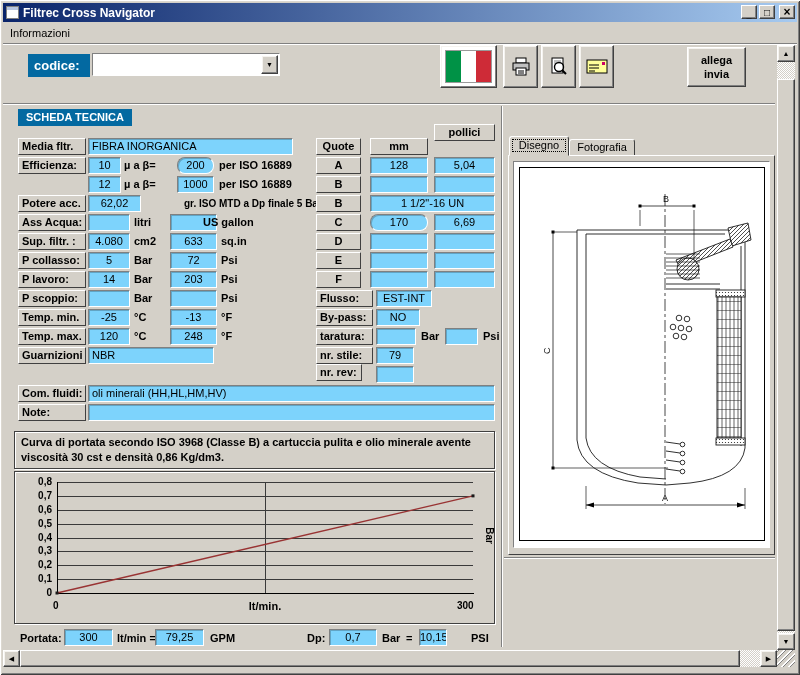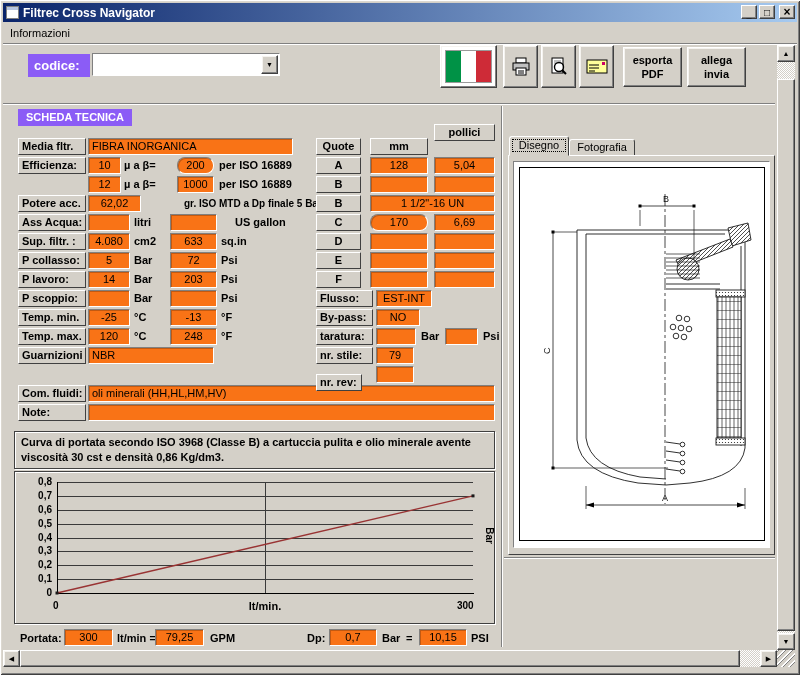--- a/index.html
+++ b/index.html
@@ -14,38 +14,38 @@
   .winbtns{position:absolute;right:2px;top:2px;display:flex;gap:2px;}
   .winbtn{width:16px;height:14px;background:#d4d0c8;border:1px solid;border-color:#ffffff #404040 #404040 #ffffff;
     box-shadow:inset -1px -1px 0 #808080;display:flex;align-items:center;justify-content:center;
     font-size:10px;font-weight:bold;color:#000;box-sizing:border-box;}
   .winbtn.min{align-items:flex-end;font-size:9px;line-height:6px;}
   .winbtn.cls{margin-left:2px;font-size:12px;}
   #menubar{position:absolute;left:3px;top:22px;width:794px;height:21px;display:flex;align-items:center;}
   .menu-item{font-size:11px;padding:2px 7px;}
   .hline{position:absolute;height:0;border-top:1px solid #808080;border-bottom:1px solid #ffffff;}
   .vline{position:absolute;width:0;border-left:1px solid #808080;border-right:1px solid #ffffff;}
-  .accent{background:#8b5cf6;color:#ffffff;font-weight:bold;}
+  .accent{background:#0369a1;color:#ffffff;font-weight:bold;}
   #codice-label{left:28px;top:54px;width:62px;height:23px;font-size:13px;line-height:23px;padding-left:6px;box-sizing:border-box;}
   #combo{left:92px;top:53px;width:188px;height:23px;background:#ffffff;border:1px solid;border-color:#808080 #ffffff #ffffff #808080;box-sizing:border-box;}
   #combo-sel{position:absolute;left:1px;top:1px;right:19px;bottom:1px;background:#2c62d8;color:#fff;
     font-weight:bold;font-size:12px;line-height:19px;padding-left:3px;}
   #combo-btn{position:absolute;right:1px;top:1px;width:17px;height:19px;font-size:7px;}
   .btn{background:#d4d0c8;border:1px solid;border-color:#ffffff #404040 #404040 #ffffff;
     box-shadow:inset -1px -1px 0 #808080,inset 1px 1px 0 #f5f3ef;box-sizing:border-box;
     display:flex;align-items:center;justify-content:center;color:#000;}
   .toolbtn{position:absolute;top:45px;width:35px;height:43px;}
   #flag-btn{position:absolute;left:440px;top:45px;width:57px;height:43px;background:#fff;}
   #flag-stripes{position:absolute;left:4px;top:4px;right:4px;bottom:4px;display:flex;border:1px solid #9a9a9a;}
   #flag-stripes div{flex:1;}
   .bigbtn{position:absolute;top:47px;height:40px;width:59px;flex-direction:column;font-weight:bold;font-size:11px;line-height:14px;}
   .lbl{position:absolute;height:17px;background:#d4d0c8;border:1px solid;border-color:#ffffff #404040 #404040 #ffffff;
     box-sizing:border-box;font-weight:bold;font-size:11px;line-height:14px;padding-left:3px;white-space:nowrap;overflow:hidden;}
   .lbl.c{text-align:center;padding-left:0;}
-  .fld{position:absolute;height:17px;background:#f97316;border:1px solid;border-color:#808080 #ffffff #ffffff #808080;
+  .fld{position:absolute;height:17px;background:#7dd3fc;border:1px solid;border-color:#808080 #ffffff #ffffff #808080;
     box-shadow:inset 1px 1px 0 rgba(0,0,0,.22);box-sizing:border-box;font-size:11px;line-height:14px;padding:0 3px;white-space:nowrap;overflow:hidden;}
   .fld.c{text-align:center;padding:0;}
   .txt{position:absolute;font-weight:bold;font-size:11px;white-space:nowrap;}
   .sm{font-size:10px;}
   .tick{font-size:10px;}
   #scheda-title{left:18px;top:109px;height:17px;font-size:11px;line-height:17px;padding:0 8px;}
   .panel{position:absolute;background:#d4d0c8;border:1px solid #404040;box-shadow:1px 1px 0 #ffffff,inset 1px 1px 0 #ffffff;box-sizing:border-box;}
   #caption{left:14px;top:431px;width:481px;height:38px;font-weight:bold;font-size:11px;line-height:15px;padding:3px 6px;}
   #chartbox{left:14px;top:471px;width:481px;height:153px;}
   .grid{position:absolute;height:1px;background:#3a3a3a;}
@@ -124,24 +124,20 @@
   </div>
   <div class="toolbtn btn" style="left:579px;">
     <svg width="24" height="22" viewBox="0 0 24 22">
       <rect x="2" y="4" width="20" height="13" fill="#ffff99" stroke="#000"></rect>
       <rect x="17" y="6" width="3" height="3" fill="#cc0066"></rect>
       <line x1="4" y1="9" x2="14" y2="9" stroke="#000"></line>
       <line x1="4" y1="12" x2="14" y2="12" stroke="#000"></line>
       <line x1="4" y1="15" x2="10" y2="15" stroke="#000"></line>
     </svg>
   </div>
-  <div class="bigbtn btn" style="left:623px;">
-    <div>esporta</div>
-    <div>PDF</div>
-  </div>
   <div class="bigbtn btn" style="left:687px;">
     <div>allega</div>
     <div>invia</div>
   </div>
 
   <div class="hline" style="left:3px;top:103px;width:772px;"></div>
 
   <div id="scheda-title" class="abs accent">SCHEDA TECNICA</div>
 
   <div class="lbl" style="left:18px;top:138px;width:68px;">Media fltr.</div>
@@ -177,36 +173,36 @@
   <div class="fld c" style="left:376px;top:290px;width:56px;">EST-INT</div>
   <div class="lbl" style="left:316px;top:309px;width:57px;">By-pass:</div>
   <div class="fld c" style="left:376px;top:309px;width:44px;">NO</div>
   <div class="lbl" style="left:316px;top:328px;width:57px;">taratura:</div>
   <div class="fld c" style="left:376px;top:328px;width:40px;"></div>
   <div class="txt" style="left:421px;top:330px;">Bar</div>
   <div class="fld c" style="left:445px;top:328px;width:33px;"></div>
   <div class="txt" style="left:483px;top:330px;">Psi</div>
   <div class="lbl" style="left:316px;top:347px;width:57px;">nr. stile:</div>
   <div class="fld c" style="left:376px;top:347px;width:38px;">79</div>
-  <div class="lbl" style="left:316px;top:374px;width:46px;">nr. rev:</div>
+  <div class="lbl" style="left:316px;top:364px;width:46px;">nr. rev:</div>
   <div class="fld c" style="left:376px;top:366px;width:38px;"></div>
 
   <div id="caption" class="panel">Curva di portata secondo ISO 3968 (Classe B) a cartuccia pulita e olio minerale avente viscosità 30 cst e densità 0,86 Kg/dm3.</div>
   <div id="chartbox" class="panel"></div>
 
   <div class="txt" style="left:20px;top:632px;">Portata:</div>
   <div class="fld c" style="left:64px;top:629px;width:49px;">300</div>
   <div class="txt" style="left:117px;top:632px;">lt/min =</div>
   <div class="fld c" style="left:155px;top:629px;width:49px;">79,25</div>
   <div class="txt" style="left:210px;top:632px;">GPM</div>
   <div class="txt" style="left:307px;top:632px;">Dp:</div>
   <div class="fld c" style="left:329px;top:629px;width:48px;">0,7</div>
   <div class="txt" style="left:382px;top:632px;">Bar</div>
   <div class="txt" style="left:406px;top:632px;">=</div>
-  <div class="fld c" style="left:419px;top:629px;width:48px;">10,15</div>
+  <div class="fld c" style="left:419px;top:629px;width:28px;">10,15</div>
   <div class="txt" style="left:471px;top:632px;">PSI</div>
 
   <div class="vline" style="left:501px;top:106px;height:541px;"></div>
   <div class="hline" style="left:504px;top:557px;width:271px;"></div>
 
   <div id="tab-inactive" class="tab">Fotografia</div>
   <div id="tab-active" class="tab">
     <span>Disegno</span>
     <div id="tab-focus"></div>
   </div>
@@ -293,21 +289,21 @@
     <div class="sbbtn btn" style="left:0;top:0;width:17px;">◀</div>
     <div class="sbthumb" style="left:17px;top:0;width:720px;height:17px;"></div>
     <div class="sbbtn btn" style="right:0;top:0;width:17px;">▶</div>
   </div>
   <div id="grip"></div>
 
 <div class="lbl" style="left: 18px; top: 214px; width: 68px;">Ass Acqua:</div>
     <div class="fld c" style="left: 88px; top: 214px; width: 42px;"></div>
     <div class="txt" style="left: 134px; top: 216px;">litri</div>
     <div class="fld c" style="left: 170px; top: 214px; width: 47px;"></div>
-    <div class="txt" style="left: 235px; top: 216px;">US gallon</div>
+    <div class="txt" style="left: 203px; top: 216px;">US gallon</div>
     <div class="lbl" style="left: 18px; top: 233px; width: 68px;">Sup. filtr. :</div>
     <div class="fld c" style="left: 88px; top: 233px; width: 42px;">4.080</div>
     <div class="txt" style="left: 134px; top: 235px;">cm2</div>
     <div class="fld c" style="left: 170px; top: 233px; width: 47px;">633</div>
     <div class="txt" style="left: 221px; top: 235px;">sq.in</div>
     <div class="lbl" style="left: 18px; top: 252px; width: 68px;">P collasso:</div>
     <div class="fld c" style="left: 88px; top: 252px; width: 42px;">5</div>
     <div class="txt" style="left: 134px; top: 254px;">Bar</div>
     <div class="fld c" style="left: 170px; top: 252px; width: 47px;">72</div>
     <div class="txt" style="left: 221px; top: 254px;">Psi</div>

